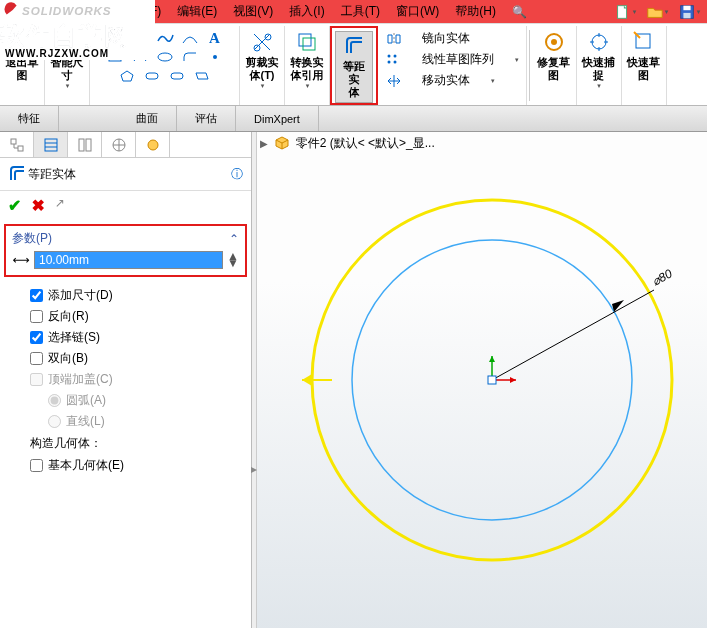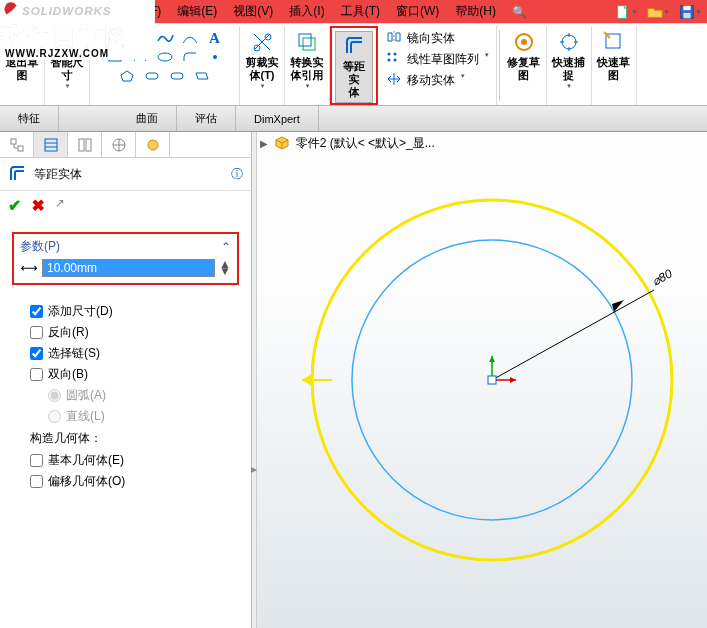--- a/index.html
+++ b/index.html
@@ -20,44 +20,44 @@
 .qat-icon { width: 18px; height: 18px; }
 .dd-arrow { font-size: 7px; color: #555; margin-left: 1px; }
 
 .ribbon { height: 82px; display: flex; background: #fff; border-bottom: 1px solid #b8b8b8; padding-top: 2px; }
 .ribbon-group { display: flex; flex-direction: column; align-items: center; border-right: 1px solid #ddd; padding: 2px 3px; }
 .ribbon-big { width: 38px; display: flex; flex-direction: column; align-items: center; padding: 2px; cursor: pointer; text-align: center; line-height: 1.2; }
 .ribbon-big-icon { width: 24px; height: 24px; margin-bottom: 2px; display:flex; align-items:center; justify-content:center; }
 .ribbon-big-label { font-size: 11px; font-weight: bold; }
 .ribbon-small-row { display: flex; gap: 3px; margin-top: 1px; }
 .ribbon-small { width: 22px; height: 18px; display: flex; align-items: center; justify-content: center; cursor: pointer; }
-.ribbon-text-btn { display: flex; align-items: flex-start; padding: 2px 4px; cursor: pointer; gap: 5px; font-size: 11px; }
+.ribbon-text-btn { display: flex; align-items: center; padding: 2px 4px; cursor: pointer; gap: 20px; font-size: 11px; }
 
 .highlight-red { border: 2px solid #e21b1b; }
 .offset-btn-wrap { padding: 3px; }
 .offset-btn { background: #ddd; border: 1px solid #aaa; }
 
 .tabs { height: 26px; display: flex; background: linear-gradient(#efefef,#d8d8d8); border-bottom: 1px solid #999; }
 .tab { padding: 3px 18px; border-right: 1px solid #bbb; cursor: pointer; font-size: 11px; display:flex; align-items:center; }
 .tab.active { background: #fff; margin-top: 28px; }
 
 .main { display: flex; height: 500px; }
 .left-panel { width: 252px; background: #fff; border-right: 1px solid #bbb; display: flex; flex-direction: column; }
 .panel-tabs { height: 26px; display: flex; border-bottom: 1px solid #ccc; }
 .panel-tab { width: 34px; display: flex; align-items: center; justify-content: center; border-right: 1px solid #ccc; cursor: pointer; }
 .panel-tab.active { background: #e8e8e8; }
 
 .feature-header { display: flex; align-items: center; justify-content: space-between; padding: 6px 8px; border-bottom: 1px solid #ddd; }
-.feature-title { display: flex; align-items: center; gap: 6px; font-weight: normal; font-size: 13px; }
+.feature-title { display: flex; align-items: center; font-weight: normal; font-size: 13px; }
 .feature-actions { display: flex; gap: 10px; padding: 5px 8px; }
 .act-ok { color: #0a0; font-size: 16px; font-weight: bold; cursor: pointer; }
 .act-cancel { color: #d00; font-size: 16px; font-weight: bold; cursor: pointer; }
 .act-pin { color: #888; cursor: pointer; }
 
-.params-wrap { border: 2px solid #e21b1b; margin: 12px; padding: 4px 6px 6px 6px; }
+.params-wrap { border: 2px solid #e21b1b; margin: 4px; padding: 4px 6px 6px 6px; }
 .params-title { color: #3a5aa8; font-size: 12px; display:flex; justify-content:space-between; align-items:center; margin-bottom:4px; cursor:pointer;}
 .param-row { display: flex; align-items: center; gap: 4px; }
 .param-icon { width: 18px; text-align: center; }
 .param-input { flex: 1; background: #3399ff; color: #fff; border: 1px solid #888; padding: 1px 4px; font-size: 12px; }
 .spin { display:flex; flex-direction:column; font-size:7px; line-height:7px; cursor:pointer; color:#555;}
 
 .options { padding: 4px 8px 4px 30px; }
 .opt { display: flex; align-items: center; gap: 5px; padding: 2px 0; font-size: 12px; }
 .opt input { margin: 0; }
 .opt.sub { padding-left: 18px; }
@@ -412,36 +412,36 @@
           <span>反向(R)</span>
         </label>
       <label class="opt">
           <input type="checkbox" checked="" style="">
           <span>选择链(S)</span>
         </label>
       <label class="opt">
           <input type="checkbox" style="">
           <span>双向(B)</span>
         </label>
+      <label class="opt disabled">
+          <input type="checkbox" disabled="" style="">
+          <span>顶端加盖(C)</span>
+        </label>
       <label class="opt sub disabled">
           <input type="radio" checked="" disabled="" style="">
           <span>圆弧(A)</span>
         </label>
       <label class="opt sub disabled">
           <input type="radio" disabled="" style="">
           <span>直线(L)</span>
         </label>
       <div class="group-label">构造几何体：</div>
       <label class="opt">
           <input type="checkbox" style="">
           <span>基本几何体(E)</span>
-        </label>
-      <label class="opt">
-          <input type="checkbox" style="">
-          <span>偏移几何体(O)</span>
         </label>
     </div>
   </div>
 
   <div class="canvas-area">
     <div class="splitter">
         <div style="position:absolute;top:330px;left:-1px;color:#888">▸</div>
       </div>
     <div class="canvas-header">
       <span class="triangle">▶</span>

